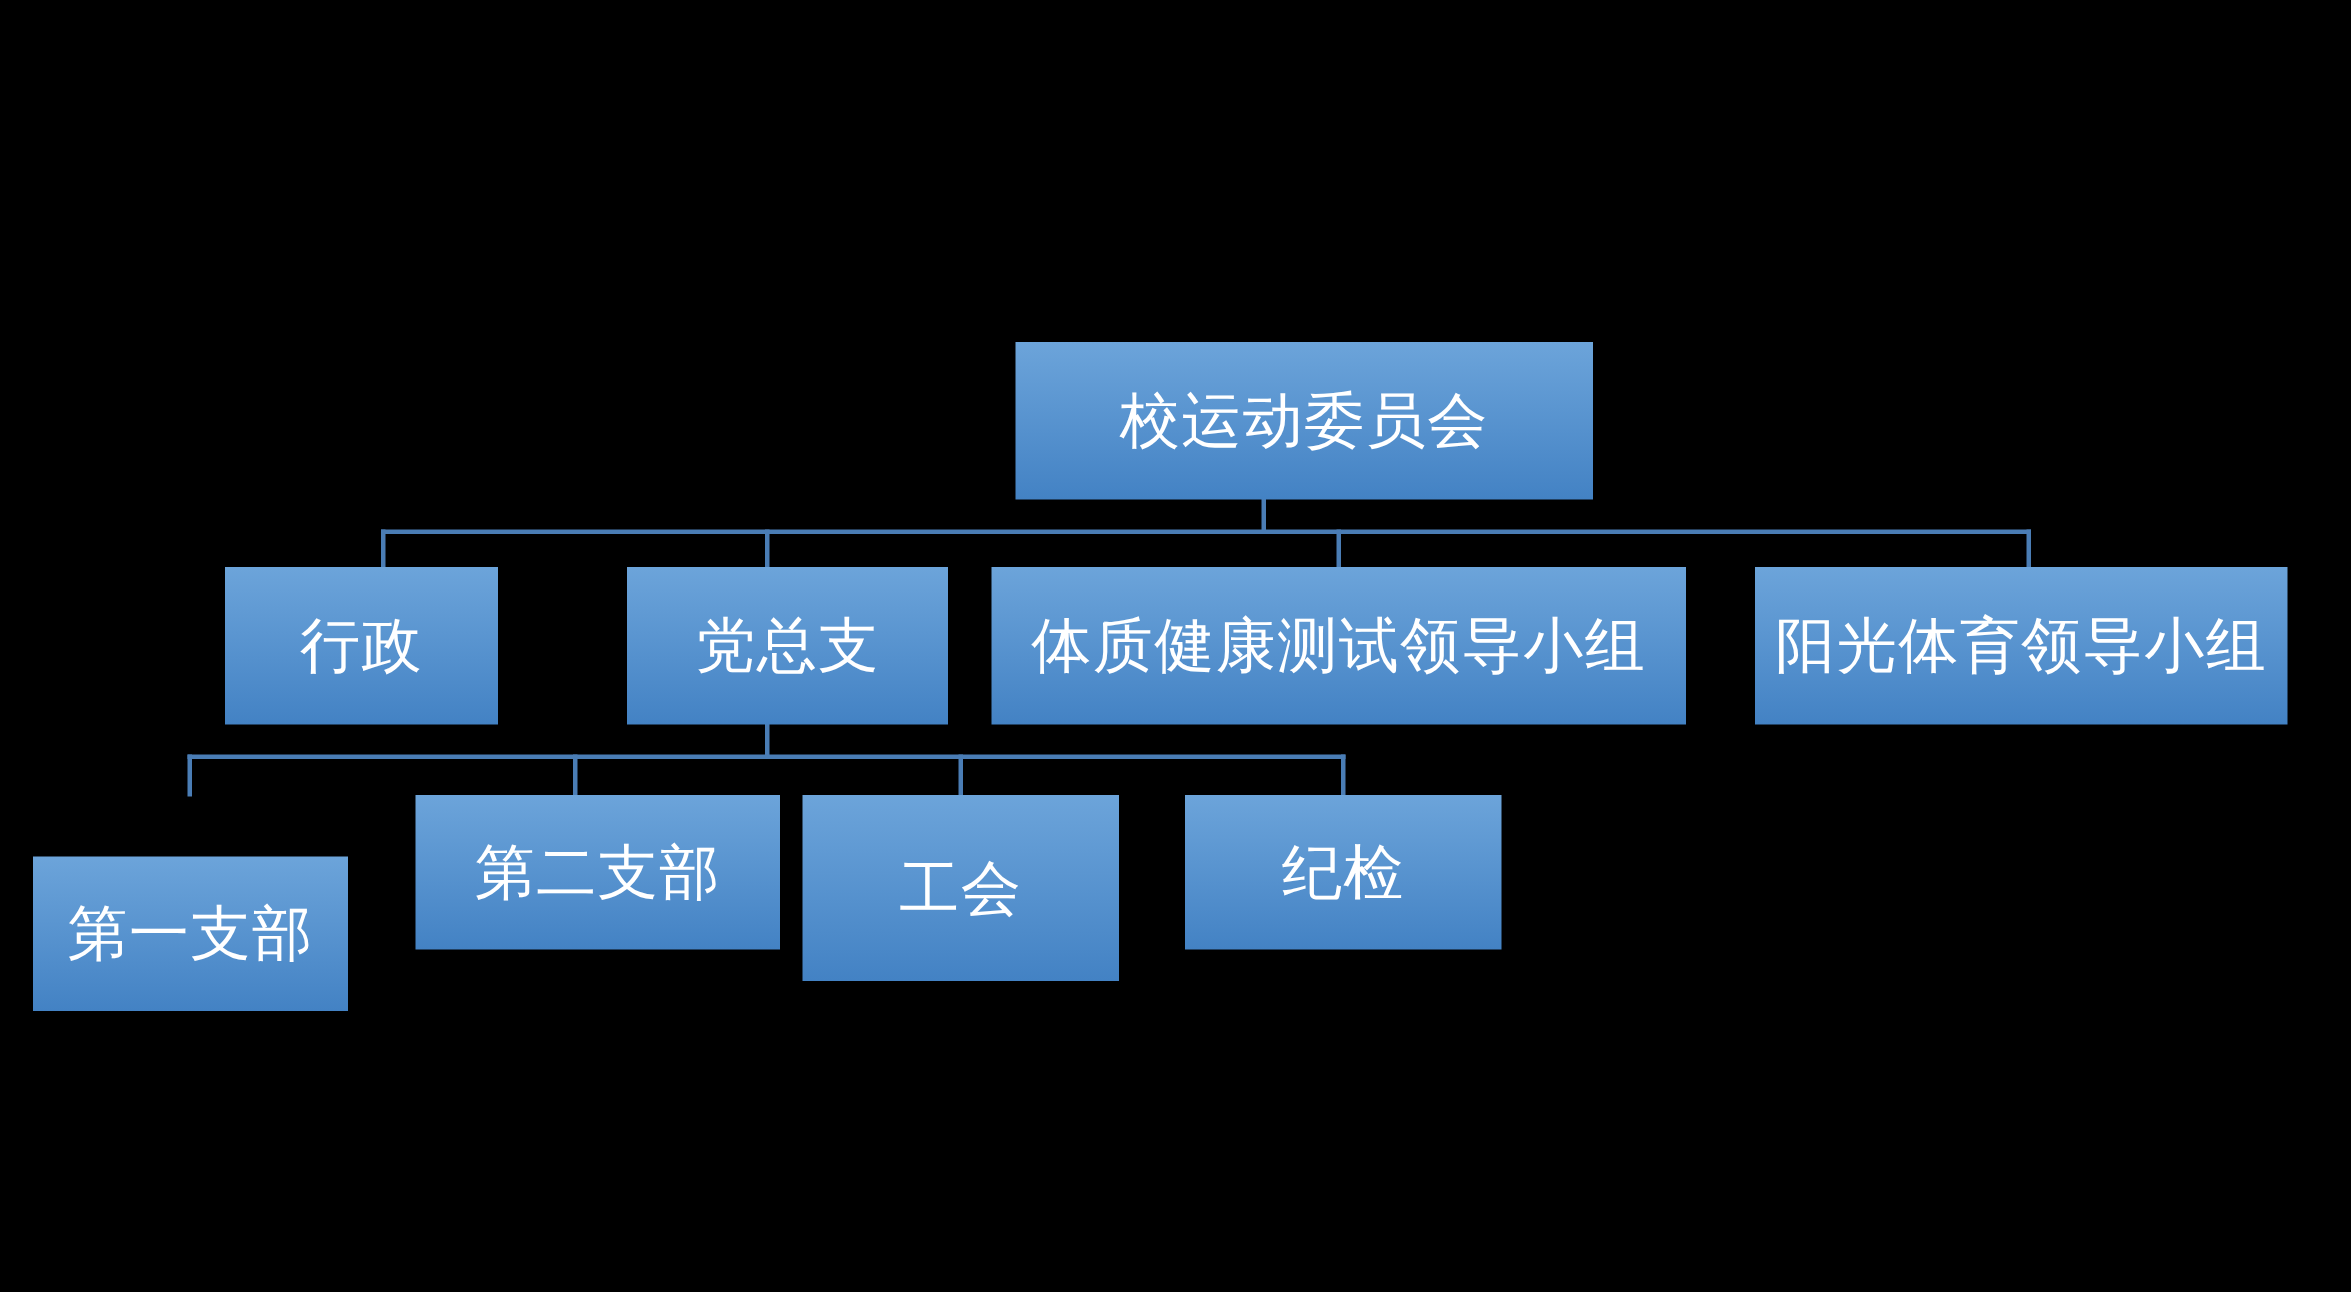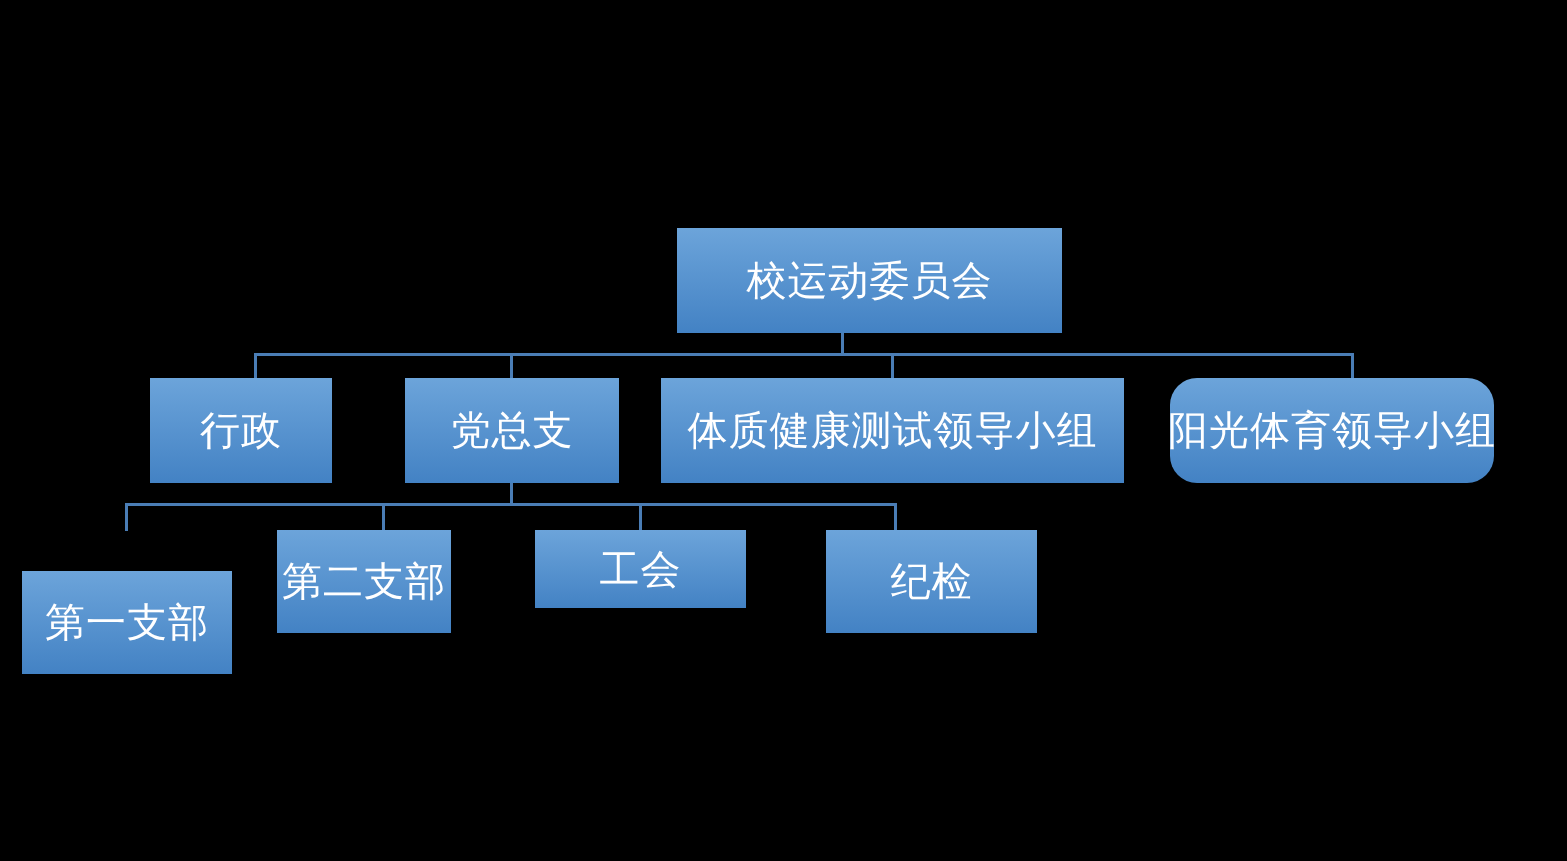--- a/index.html
+++ b/index.html
@@ -29,29 +29,29 @@
   .line {
     position: absolute;
     background: var(--connector, #4a7db5);
   }
 
   
   .n-root  { left: 677px;  top: 228px; width: 385px; height: 105px; }
 
   
   .n-l2-0  { left: 150px;  top: 378px; width: 182px; height: 105px; }
-  .n-l2-1  { left: 405px;  top: 378px; width: 214px; height: 105px; }
+  .n-l2-1  { left: 418px;  top: 378px; width: 214px; height: 105px; }
   .n-l2-2  { left: 661px;  top: 378px; width: 463px; height: 105px; }
-  .n-l2-3  { left: 1170px; top: 378px; width: 324px; height: 105px; border-radius: 27px; }
+  .n-l2-3  { left: 1170px; top: 378px; width: 355px; height: 105px; }
 
   
   .n-l3-0  { left: 22px;   top: 530px; width: 210px; height: 103px; margin-top: 41px; }
-  .n-l3-1  { left: 277px;  top: 530px; width: 174px; height: 103px; text-align: right; }
-  .n-l3-2  { left: 535px;  top: 530px; width: 211px; height: 78px; }
-  .n-l3-3  { left: 790px;  top: 530px; width: 211px; height: 103px; margin-left: 36px; }
+  .n-l3-1  { left: 277px;  top: 530px; width: 243px; height: 103px; text-align: right; }
+  .n-l3-2  { left: 535px;  top: 530px; width: 211px; height: 124px; }
+  .n-l3-3  { left: 790px;  top: 530px; width: 211px; height: 103px; }
 
   
   .c-root-stem { left: 841px;  top: 332px; width: 3px;    height: 23px; }
   .c-l2-rail   { left: 254px;  top: 353px; width: 1100px; height: 3px;  }
   .c-l2-d0     { left: 254px;  top: 353px; width: 3px;    height: 27px; }
   .c-l2-d1     { left: 510px;  top: 353px; width: 3px;    height: 27px; }
   .c-l2-d2     { left: 891px;  top: 353px; width: 3px;    height: 27px; }
   .c-l2-d3     { left: 1351px; top: 353px; width: 3px;    height: 27px; }
 
   

